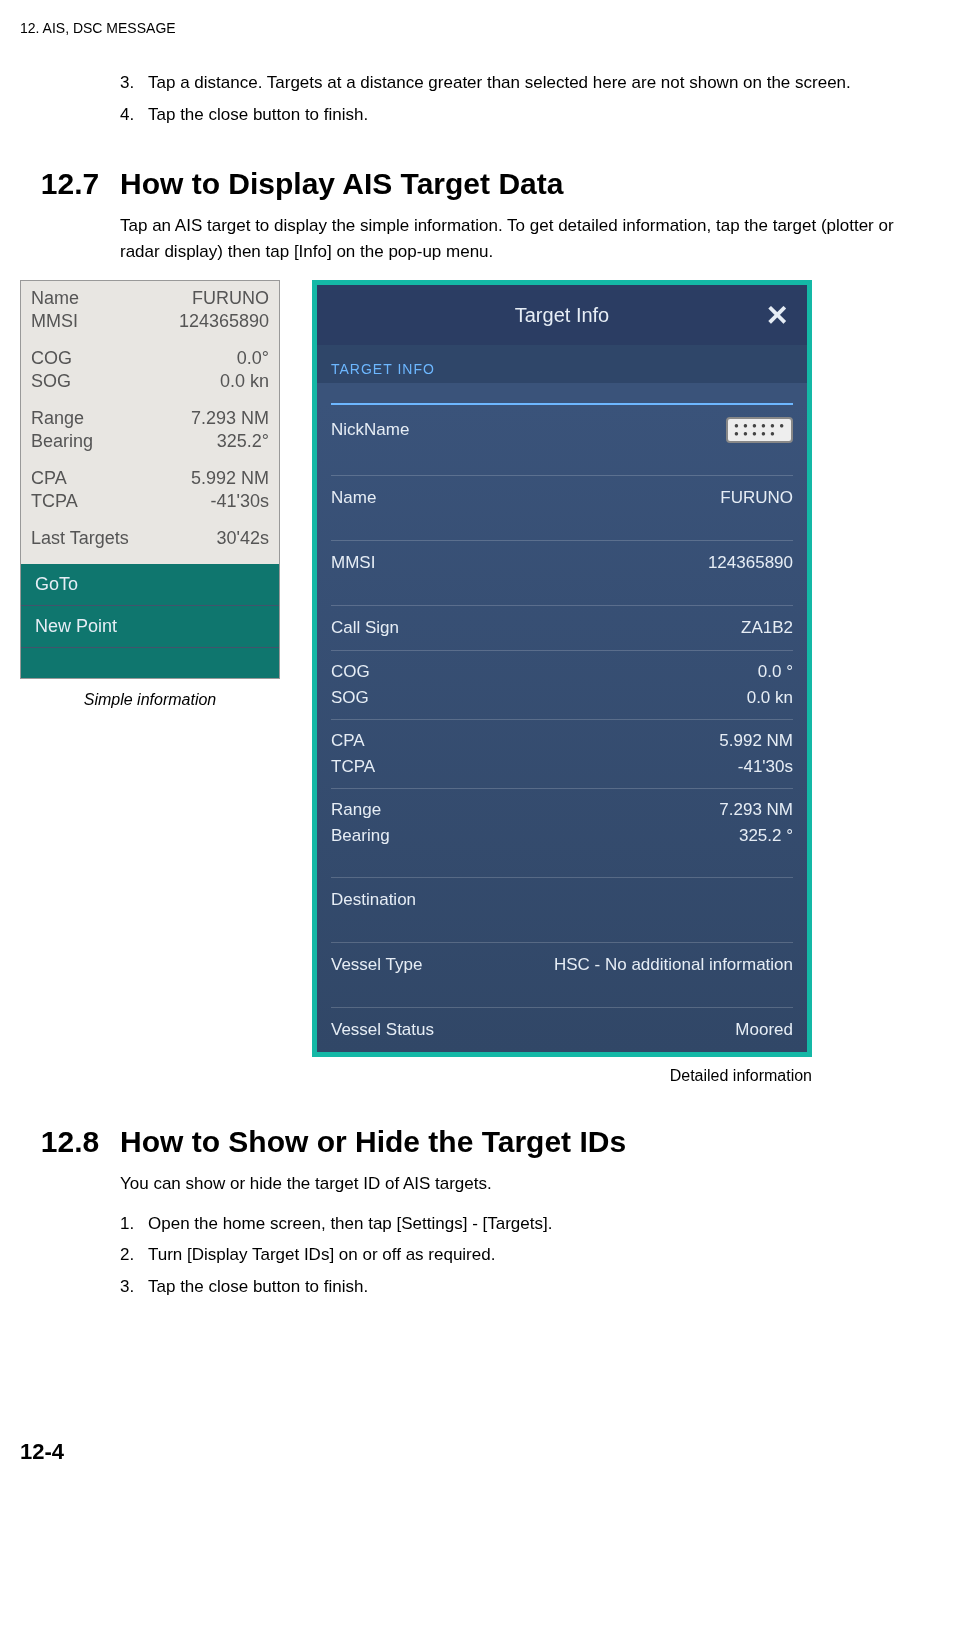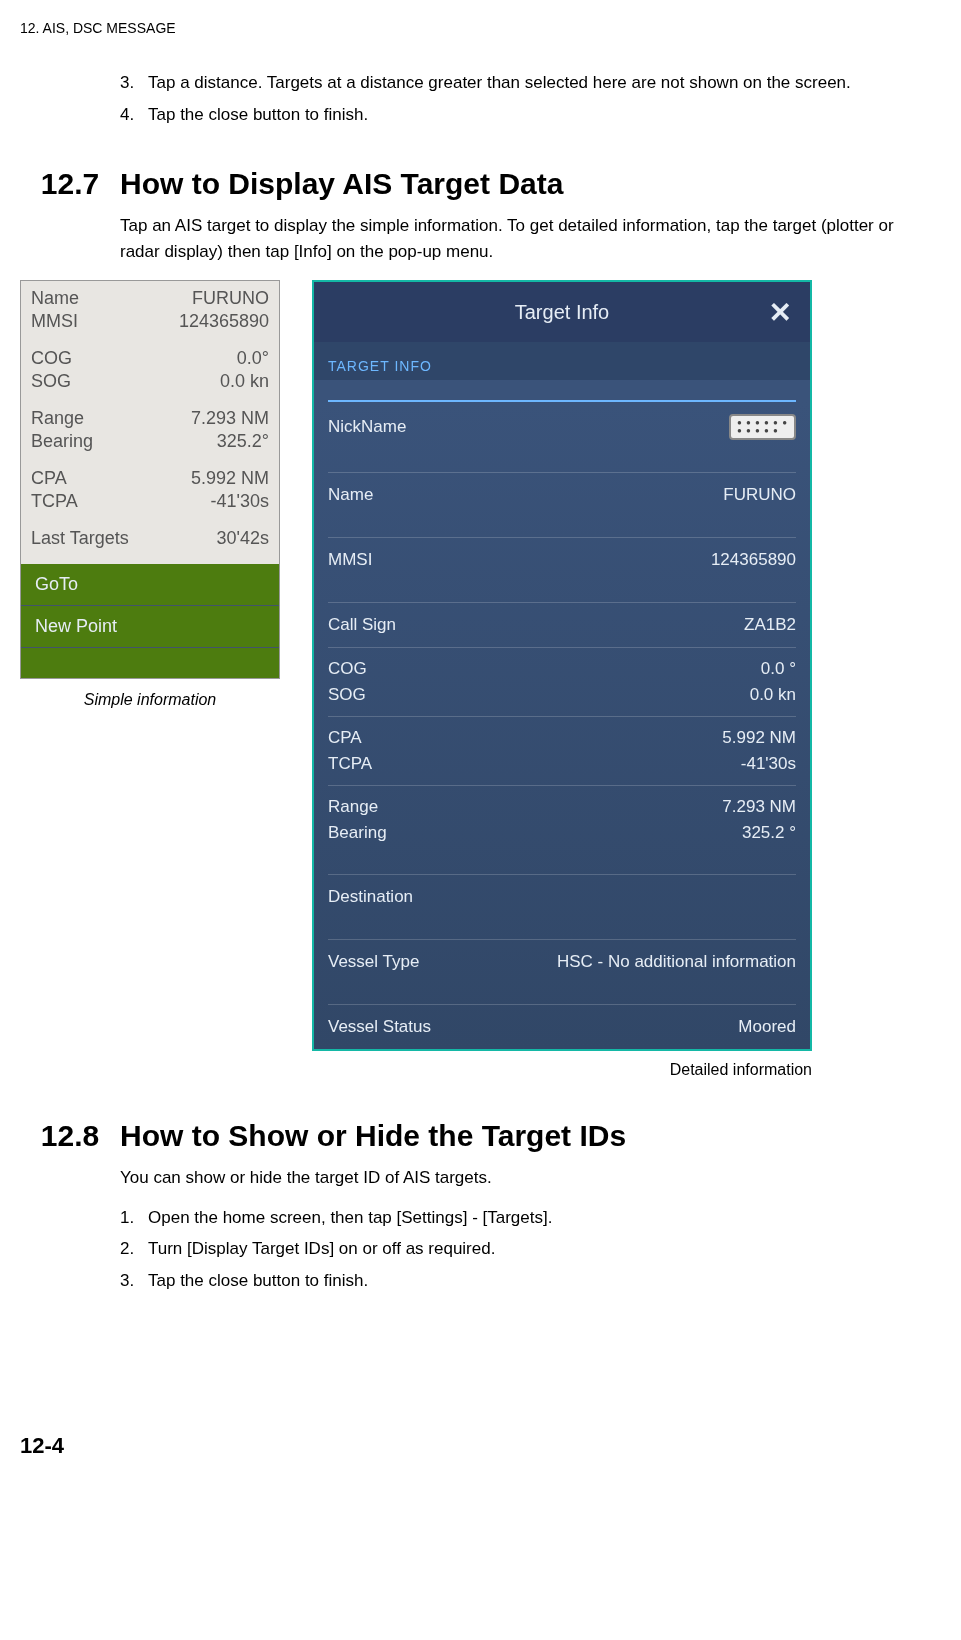--- a/index.html
+++ b/index.html
@@ -64,21 +64,21 @@
   }
   .sp-row {
     display: flex;
     justify-content: space-between;
     padding: 1px 0;
   }
   .sp-group {
     margin-bottom: 14px;
   }
   .simple-menu {
-    background: #4d7c0f;
+    background: #0f766e;
     color: #e6edf5;
     margin-top: 0;
   }
   .simple-menu .menu-item {
     padding: 10px 14px;
     border-bottom: 1px solid #42536b;
     font-size: 18px;
   }
   .simple-menu .menu-last {
     height: 30px;
@@ -90,21 +90,21 @@
     font-size: 16px;
     margin-top: 12px;
   }
 
   
   .detail-wrap {
     width: 500px;
   }
   .detail-panel {
     width: 100%;
-    border: 2px solid #14b8a6;
+    border: 5px solid #14b8a6;
     font-size: 17px;
     color: #e6edf5;
     background: #3a537a;
   }
   .detail-header {
     background: #2b3d63;
     height: 60px;
     display: flex;
     align-items: center;
     justify-content: center;

